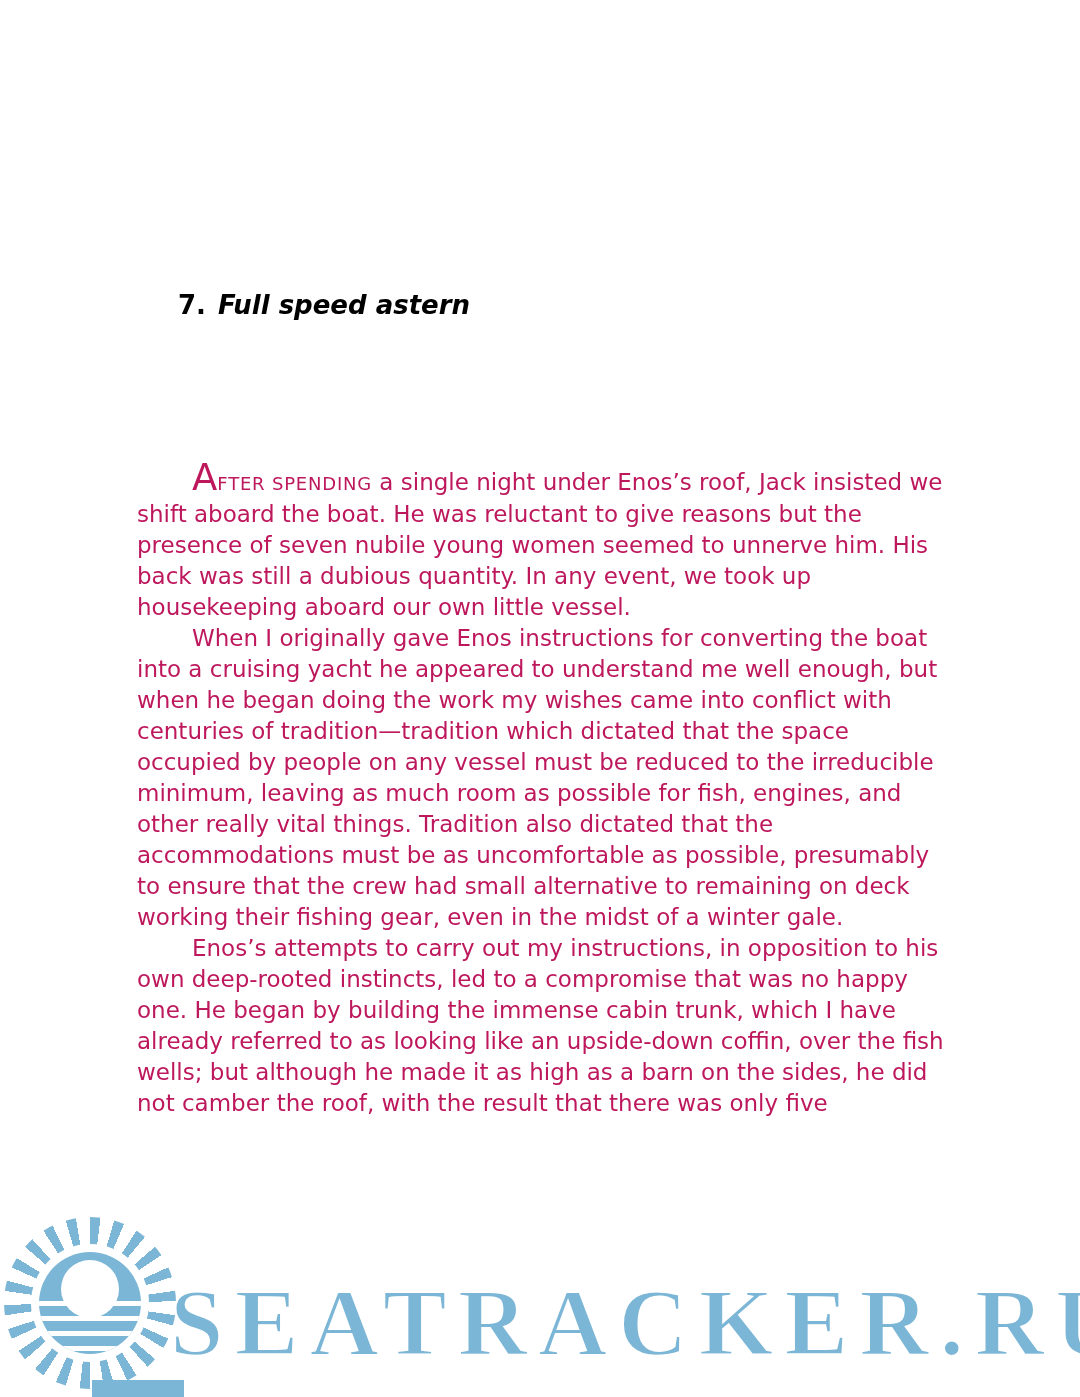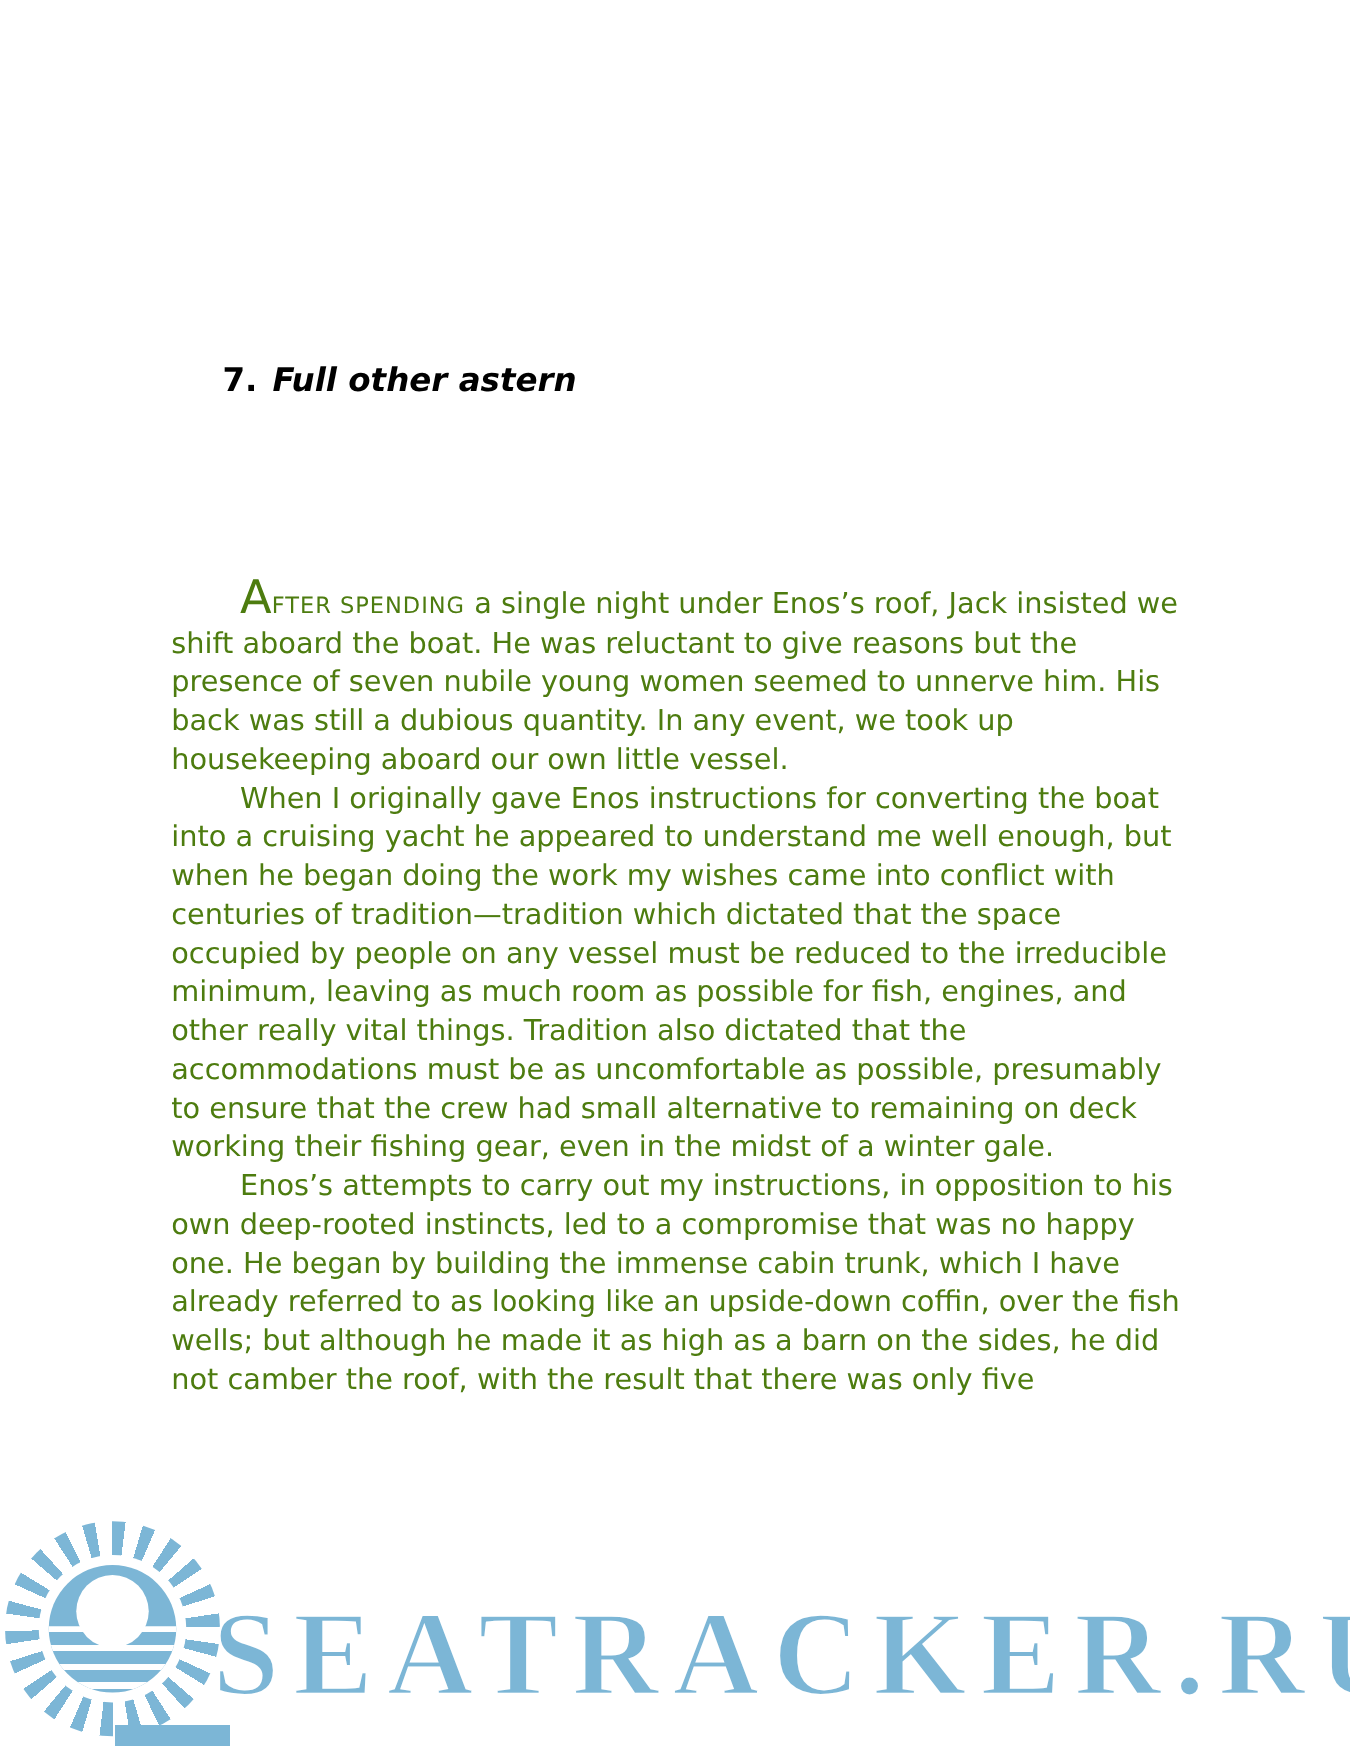--- a/index.html
+++ b/index.html
@@ -36,21 +36,21 @@
     font-style: italic;
     font-weight: bold;
   }
   .text-block {
     position: absolute;
     top: 462px;
     left: 137px;
     width: 808px;
     font-size: 23px;
     line-height: 31px;
-    color: #4d7c0f;
+    color: #be185d;
     text-align: left;
   }
   .para {
     margin: 0;
     text-indent: 55px;
   }
   .dropcap {
     font-size: 37px;
     line-height: 31px;
     font-weight: 500;
@@ -134,21 +134,21 @@
     height: 52%;
     background: repeating-linear-gradient(to bottom, #ffffff 0 5px, transparent 5px 15px);
   }
 </style>
 </head>
 <body>
 
 <div class="page">
 
   <h2 class="chapter-heading">
-    <span class="ch-num">7.</span><span class="ch-title">Full other astern</span>
+    <span class="ch-num">7.</span><span class="ch-title">Full speed astern</span>
   </h2>
 
   <div class="text-block">
     <p class="para"><span class="dropcap">A</span><span class="smallcaps">FTER SPENDING</span><span> a single night under Enos’s roof, Jack insisted we shift aboard the boat. He was reluctant to give reasons but the presence of seven nubile young women seemed to unnerve him. His back was still a dubious quantity. In any event, we took up housekeeping aboard our own little vessel.</span></p>
     <p class="para">When I originally gave Enos instructions for converting the boat into a cruising yacht he appeared to understand me well enough, but when he began doing the work my wishes came into conflict with centuries of tradition—tradition which dictated that the space occupied by people on any vessel must be reduced to the irreducible minimum, leaving as much room as possible for fish, engines, and other really vital things. Tradition also dictated that the accommodations must be as uncomfortable as possible, presumably to ensure that the crew had small alternative to remaining on deck working their fishing gear, even in the midst of a winter gale.</p>
     <p class="para">Enos’s attempts to carry out my instructions, in opposition to his own deep-rooted instincts, led to a compromise that was no happy one. He began by building the immense cabin trunk, which I have already referred to as looking like an upside-down coffin, over the fish wells; but although he made it as high as a barn on the sides, he did not camber the roof, with the result that there was only five</p>
   </div>
 
   <div class="watermark">
     <div class="sun">

